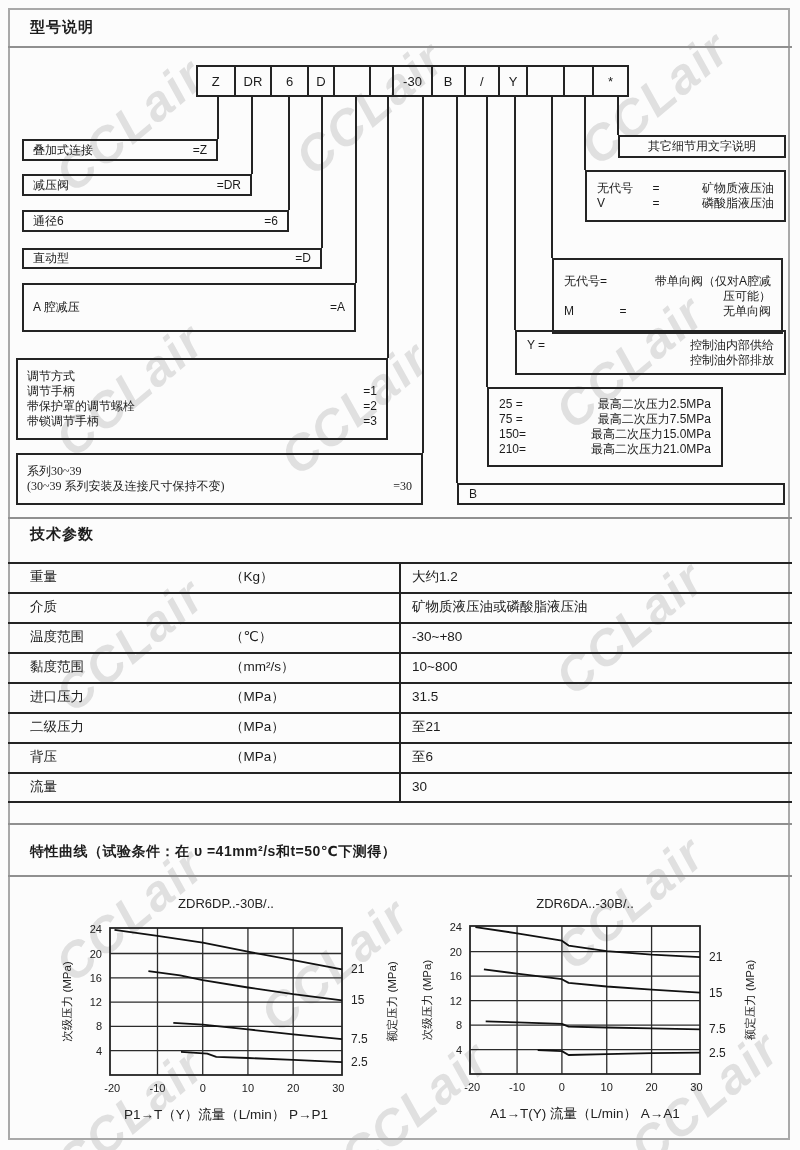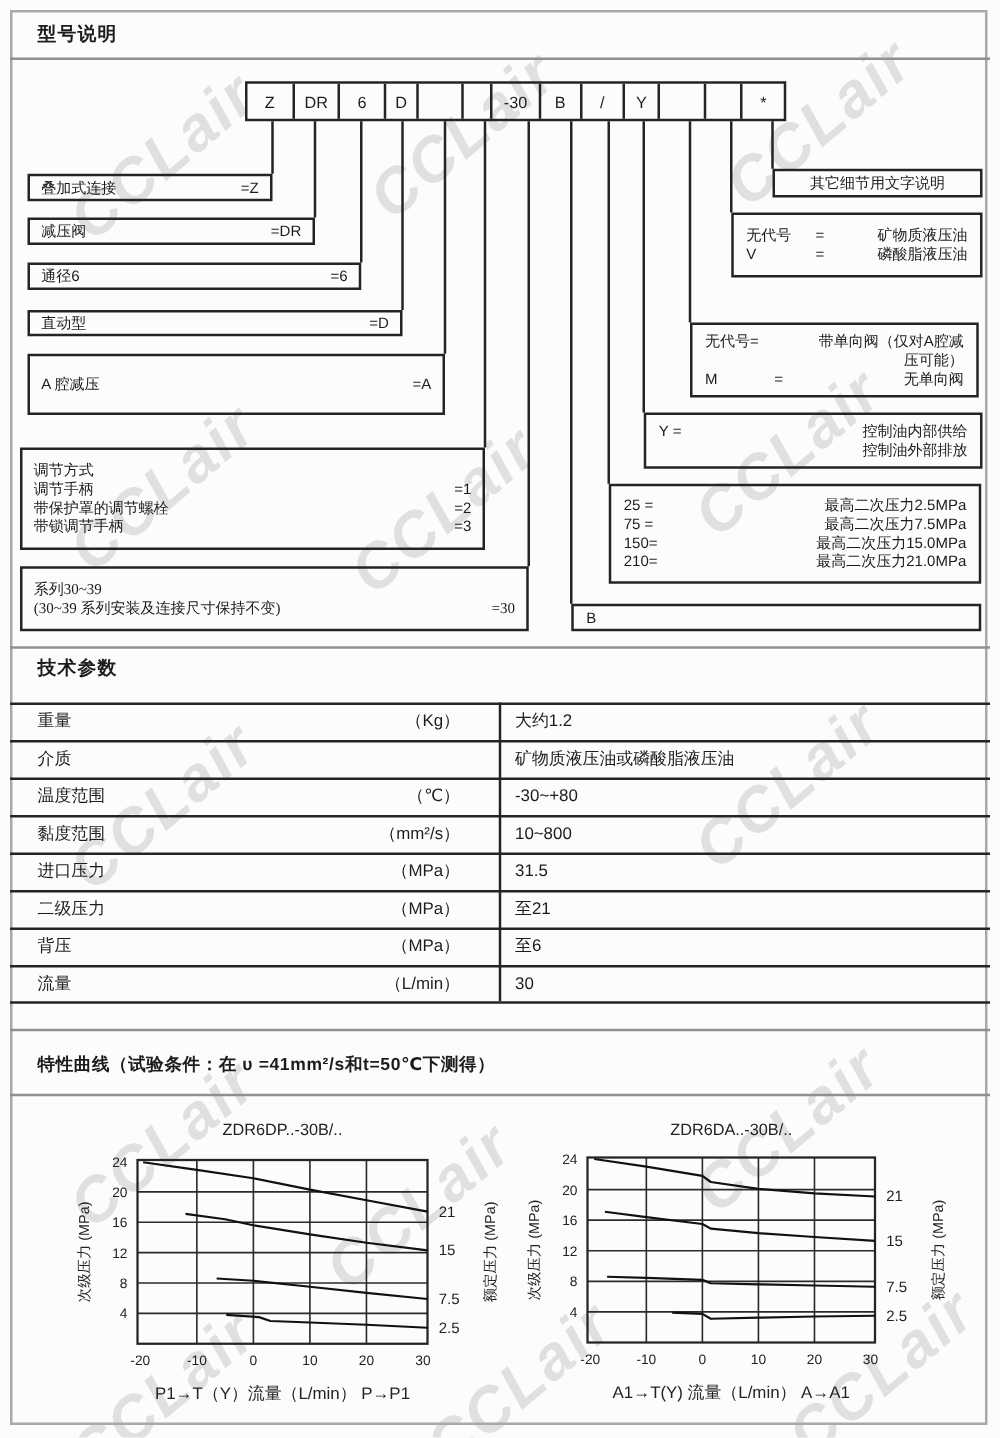--- a/index.html
+++ b/index.html
@@ -23,21 +23,21 @@
        display:flex;flex-direction:column;justify-content:center}
   .lb-row{display:flex;justify-content:space-between;align-items:center;
           padding:0 9px;font-size:12px;line-height:1.25}
   .rb-row{display:flex;align-items:center;padding:0 10px;font-size:12px;line-height:1.25}
   .rb-code{min-width:46px;white-space:pre}
   .rb-eq{width:26px;text-align:center}
   .rb-desc{flex:1;text-align:right}
   .rb-center{justify-content:center}
   .t-row{position:absolute;left:0;width:800px;font-size:13.5px}
   .t-name{position:absolute;left:30px}
-  .t-unit{position:absolute;left:230px;width:138px;text-align:right}
+  .t-unit{position:absolute;left:230px;width:138px;}
   .t-value{position:absolute;left:412px}
   #charts-svg{position:absolute;left:0;top:0;pointer-events:none}
   svg text{font-family:"Liberation Sans","DejaVu Sans",sans-serif}
 </style>
 </head>
 <body>
 
 <div id="wm-layer">
     <div class="wm" style="position: absolute; left: 130px; top: 125px;">CCLair</div>
     <div class="wm" style="position: absolute; left: 370px; top: 108px;">CCLair</div>
@@ -165,21 +165,21 @@
           <span class="rb-code">无代号</span>
           <span class="rb-eq">=</span>
           <span class="rb-desc">矿物质液压油</span>
         </div>
         <div class="rb-row">
           <span class="rb-code">V</span>
           <span class="rb-eq">=</span>
           <span class="rb-desc">磷酸脂液压油</span>
         </div>
       </div>
-      <div class="box" style="position: absolute; left: 552px; top: 258px; width: 231px; height: 60px;">
+      <div class="box" style="position: absolute; left: 552px; top: 258px; width: 231px; height: 76px;">
         <div class="rb-row">
           <span class="rb-code">无代号=</span>
           <span class="rb-eq"></span>
           <span class="rb-desc">带单向阀（仅对A腔减</span>
         </div>
         <div class="rb-row">
           <span class="rb-code"></span>
           <span class="rb-eq"></span>
           <span class="rb-desc">压可能）</span>
         </div>
@@ -194,21 +194,21 @@
           <span class="rb-code">Y =</span>
           <span class="rb-eq"></span>
           <span class="rb-desc">控制油内部供给</span>
         </div>
         <div class="rb-row">
           <span class="rb-code"></span>
           <span class="rb-eq"></span>
           <span class="rb-desc">控制油外部排放</span>
         </div>
       </div>
-      <div class="box" style="position: absolute; left: 487px; top: 387px; width: 298px; height: 80px;">
+      <div class="box" style="position: absolute; left: 487px; top: 387px; width: 236px; height: 80px;">
         <div class="rb-row">
           <span class="rb-code">25 =</span>
           <span class="rb-eq"></span>
           <span class="rb-desc">最高二次压力2.5MPa</span>
         </div>
         <div class="rb-row">
           <span class="rb-code">75 =</span>
           <span class="rb-eq"></span>
           <span class="rb-desc">最高二次压力7.5MPa</span>
         </div>
@@ -272,21 +272,20 @@
         <span class="t-unit">（MPa）</span>
         <span class="t-value">至21</span>
       </div>
       <div class="t-row" style="position: absolute; left: 0px; top: 742px; width: 800px; height: 30px; line-height: 30px;">
         <span class="t-name">背压</span>
         <span class="t-unit">（MPa）</span>
         <span class="t-value">至6</span>
       </div>
       <div class="t-row" style="position: absolute; left: 0px; top: 772px; width: 800px; height: 43px; line-height: 29px;">
         <span class="t-name">流量</span>
-        <span class="t-unit">（L/min）</span>
         <span class="t-value">30</span>
       </div>
     </div>
   <svg id="charts-svg" width="800" height="1150">
       <line x1="157.48538011695908" y1="928" x2="157.48538011695908" y2="1075" stroke="#2b2b2b" stroke-width="1.3"></line>
       <line x1="202.7095516569201" y1="928" x2="202.7095516569201" y2="1075" stroke="#2b2b2b" stroke-width="1.3"></line>
       <line x1="247.93372319688112" y1="928" x2="247.93372319688112" y2="1075" stroke="#2b2b2b" stroke-width="1.3"></line>
       <line x1="293.15789473684214" y1="928" x2="293.15789473684214" y2="1075" stroke="#2b2b2b" stroke-width="1.3"></line>
       <line x1="110" y1="1050.702479338843" x2="342" y2="1050.702479338843" stroke="#2b2b2b" stroke-width="1.3"></line>
       <line x1="110" y1="1026.404958677686" x2="342" y2="1026.404958677686" stroke="#2b2b2b" stroke-width="1.3"></line>

